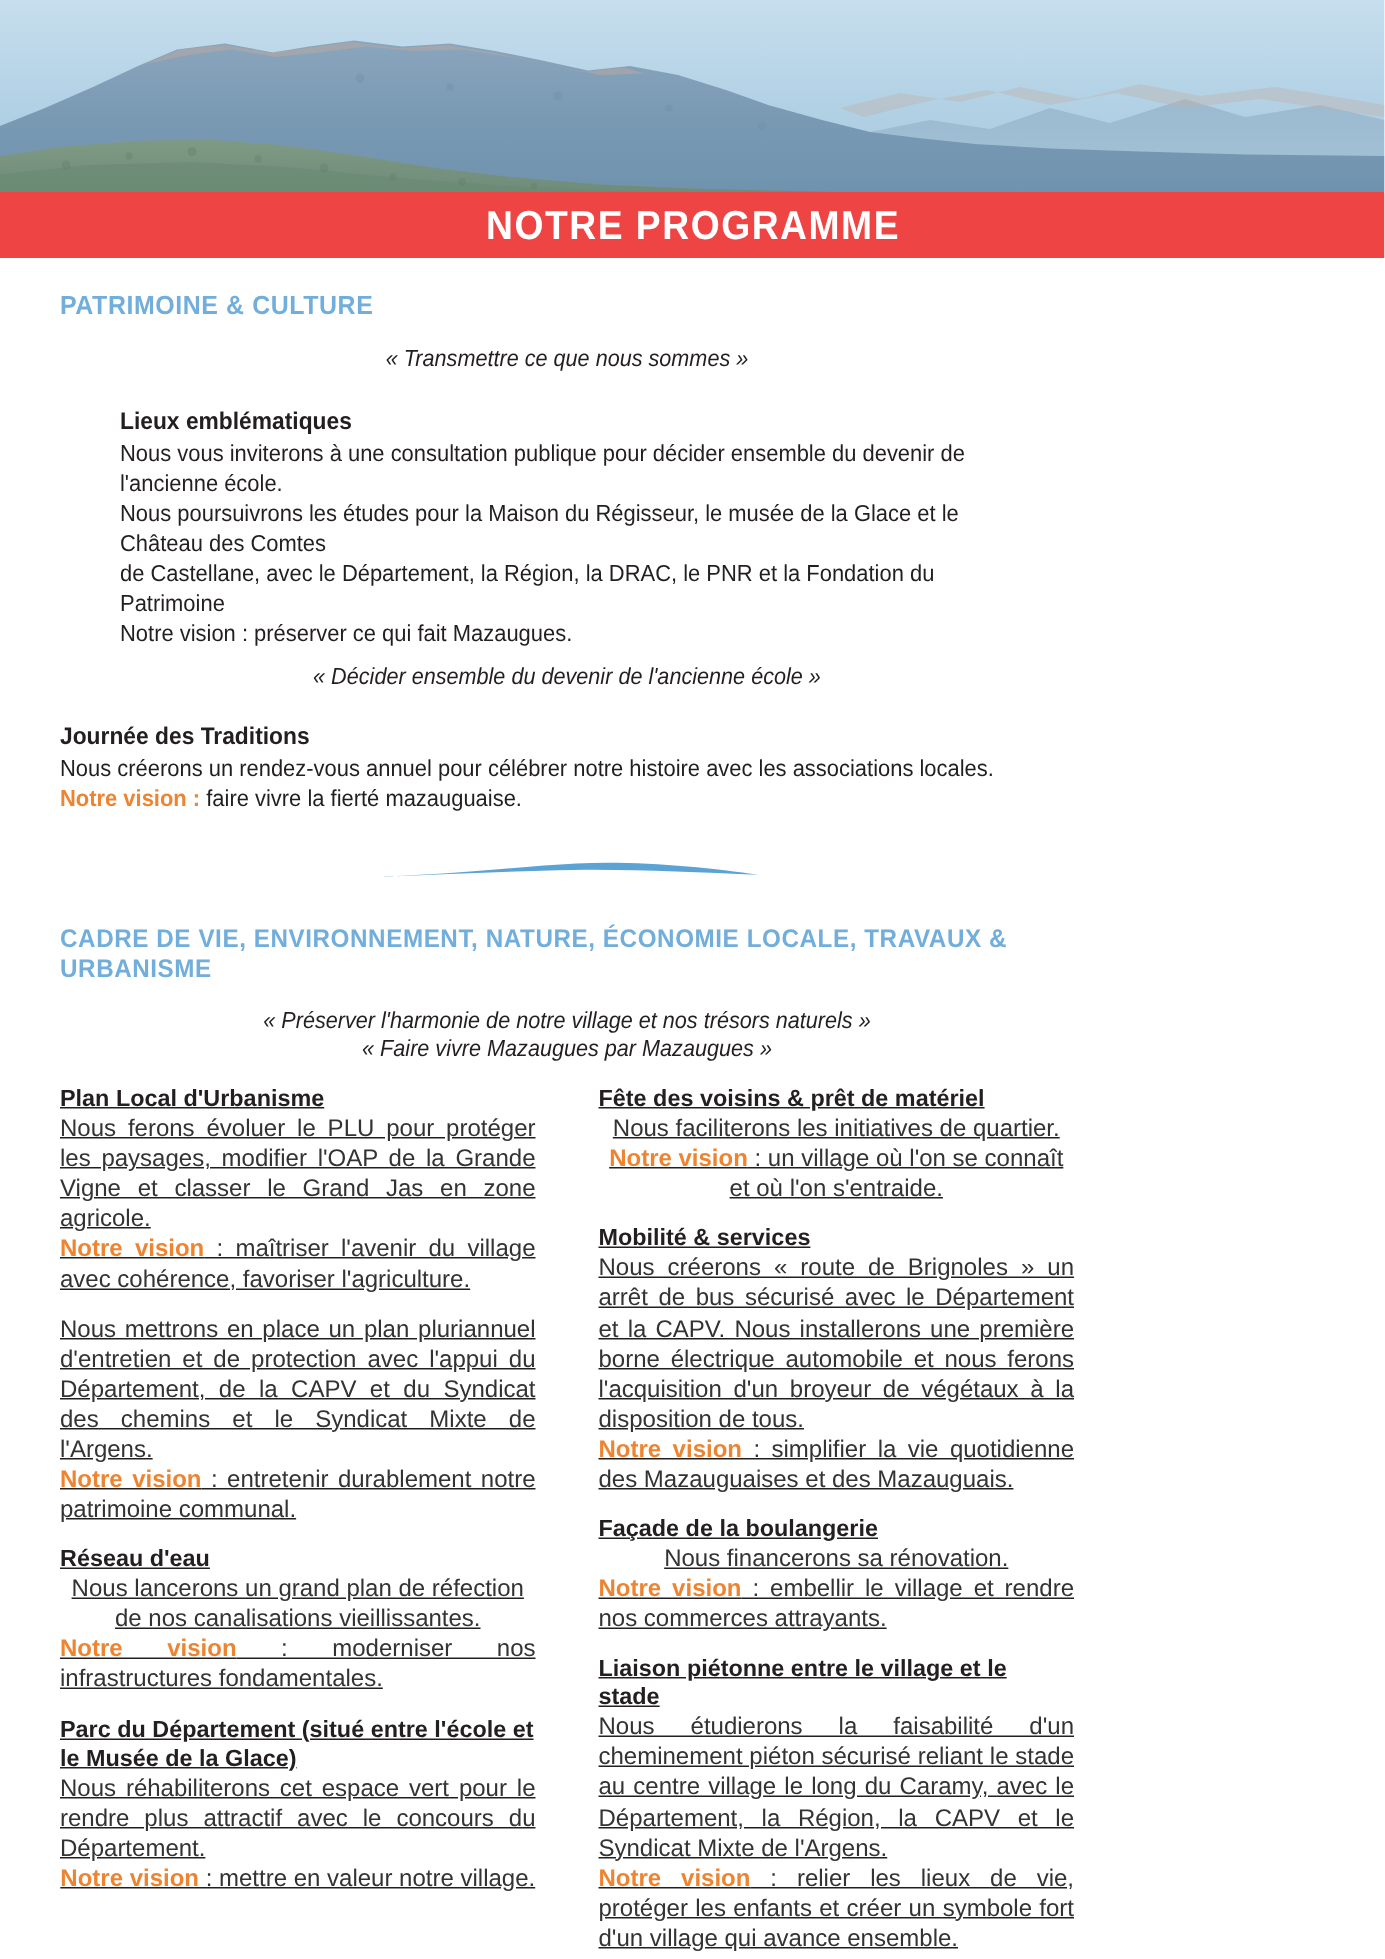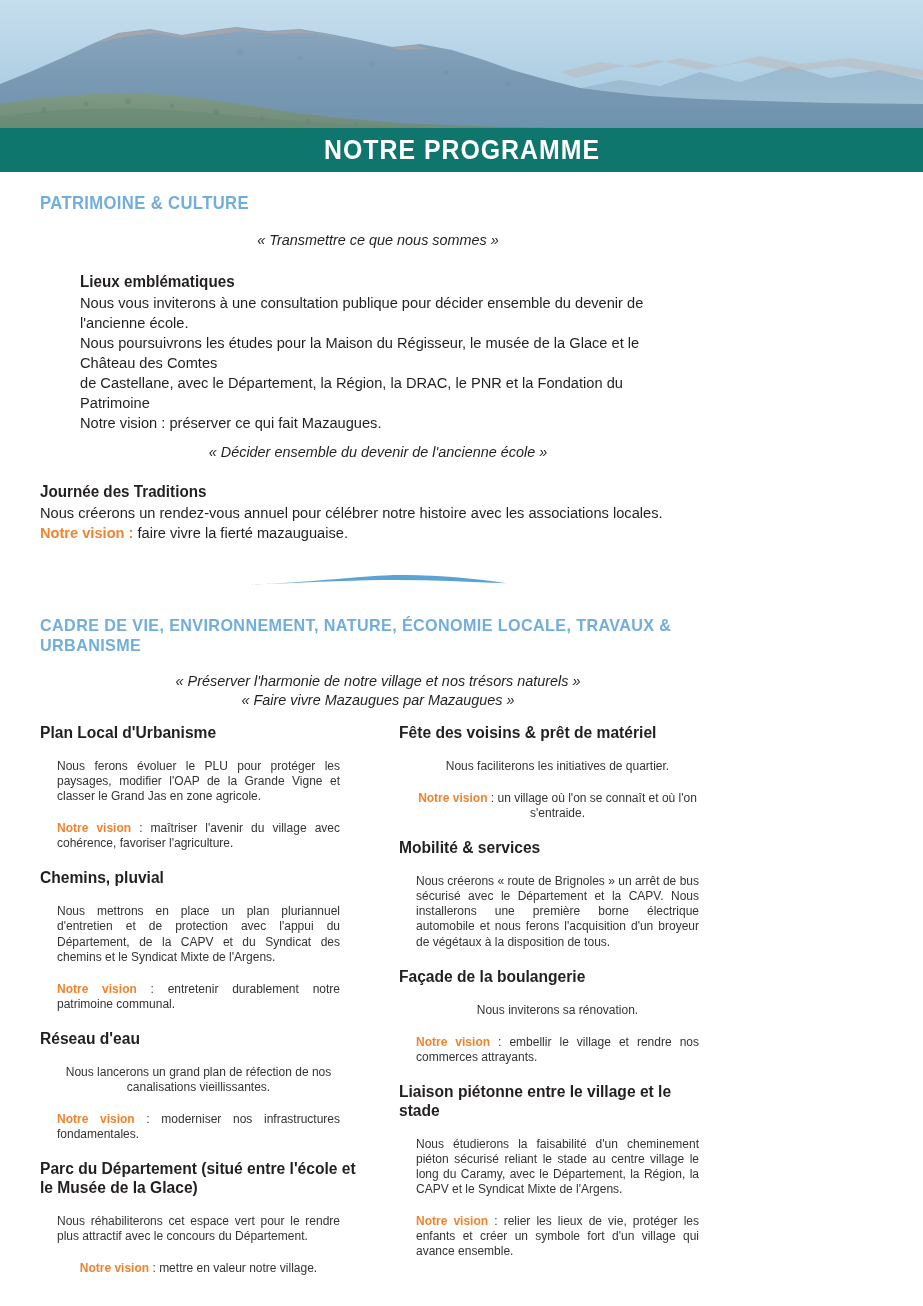--- a/index.html
+++ b/index.html
@@ -23,21 +23,21 @@
     height: 128px;
     overflow: hidden;
     background: linear-gradient(180deg, #c3dcec 0%, #b4d2e6 38%, #a9cadf 62%, #a3c6dc 100%);
   }
   .hero svg { display: block; width: 923px; height: 128px; }
 
   
   .title-bar {
     width: 923px;
     height: 44px;
-    background: #0f766e;
+    background: #ef4444;
     display: flex;
     align-items: center;
     justify-content: center;
   }
   .title-bar .title-text {
     color: #ffffff;
     font-size: 27px;
     font-weight: bold;
     letter-spacing: 1.1px;
     font-family: "Liberation Sans", sans-serif;
@@ -89,35 +89,36 @@
 
   
   .divider { width: 100%; display: flex; justify-content: center; }
   .divider svg { display: block; }
 
   
   .columns {
     display: flex;
     gap: 42px;
     margin-top: 14px;
+    text-decoration: underline;
   }
   .col { width: 400px; }
 
   .card { margin-bottom: 13px; }
   .card:last-child { margin-bottom: 0; }
   .card h3 {
     margin: 0 0 1px 0;
     font-size: 15.6px;
     font-weight: bold;
     line-height: 1.22;
     color: #231f20;
   }
   .card p {
-    margin: 17px;
-    font-size: 12px;
+    margin: 0;
+    font-size: 16px;
     line-height: 1.255;
     color: #333333;
     text-align: justify;
     text-justify: inter-word;
   }
   .card p.nojust { text-align: center; }
 </style>
 </head>
 <body>
 
@@ -222,21 +223,20 @@
 
     <div class="col">
 
       <div class="card">
         <h3>Plan Local d'Urbanisme</h3>
         <p>Nous ferons évoluer le PLU pour protéger les paysages, modifier l'OAP de la Grande Vigne et classer le Grand Jas en zone agricole.</p>
         <p><span class="vision">Notre vision</span><span> : maîtriser l'avenir du village avec cohérence, favoriser l'agriculture.</span></p>
       </div>
 
       <div class="card">
-        <h3>Chemins, pluvial</h3>
         <p>Nous mettrons en place un plan pluriannuel d'entretien et de protection avec l'appui du Département, de la CAPV et du Syndicat des chemins et le Syndicat Mixte de l'Argens.</p>
         <p><span class="vision">Notre vision</span><span> : entretenir durablement notre patrimoine communal.</span></p>
       </div>
 
       <div class="card">
         <h3>Réseau d'eau</h3>
         <p class="nojust">Nous lancerons un grand plan de réfection de nos canalisations vieillissantes.</p>
         <p><span class="vision">Notre vision</span><span> : moderniser nos infrastructures fondamentales.</span></p>
       </div>
 
@@ -252,25 +252,26 @@
 
       <div class="card">
         <h3>Fête des voisins &amp; prêt de matériel</h3>
         <p class="nojust">Nous faciliterons les initiatives de quartier.</p>
         <p class="nojust"><span class="vision">Notre vision</span><span> : un village où l'on se connaît et où l'on s'entraide.</span></p>
       </div>
 
       <div class="card">
         <h3>Mobilité &amp; services</h3>
         <p>Nous créerons « route de Brignoles » un arrêt de bus sécurisé avec le Département et la CAPV. Nous installerons une première borne électrique automobile et nous ferons l'acquisition d'un broyeur de végétaux à la disposition de tous.</p>
+        <p><span class="vision">Notre vision</span><span> : simplifier la vie quotidienne des Mazauguaises et des Mazauguais.</span></p>
       </div>
 
       <div class="card">
         <h3>Façade de la boulangerie</h3>
-        <p class="nojust">Nous inviterons sa rénovation.</p>
+        <p class="nojust">Nous financerons sa rénovation.</p>
         <p><span class="vision">Notre vision</span><span> : embellir le village et rendre nos commerces attrayants.</span></p>
       </div>
 
       <div class="card">
         <h3>Liaison piétonne entre le village et le stade</h3>
         <p>Nous étudierons la faisabilité d'un cheminement piéton sécurisé reliant le stade au centre village le long du Caramy, avec le Département, la Région, la CAPV et le Syndicat Mixte de l'Argens.</p>
         <p><span class="vision">Notre vision</span><span> : relier les lieux de vie, protéger les enfants et créer un symbole fort d'un village qui avance ensemble.</span></p>
       </div>
 
     </div>

